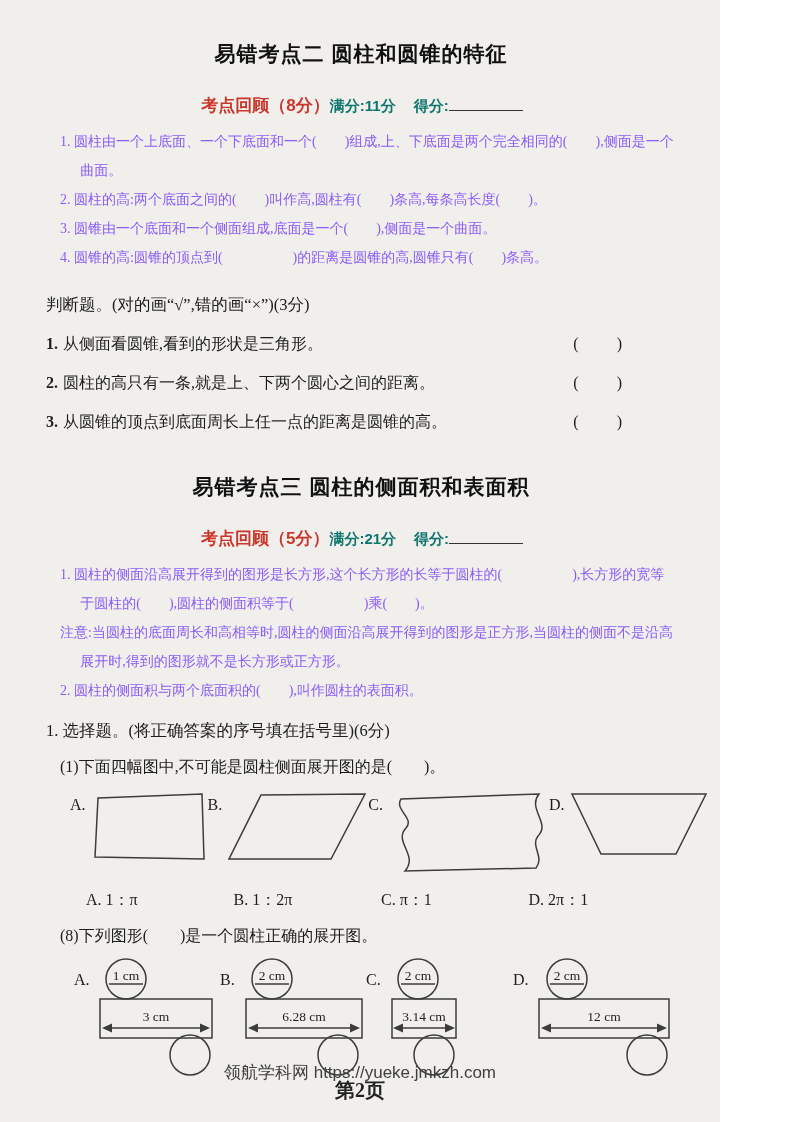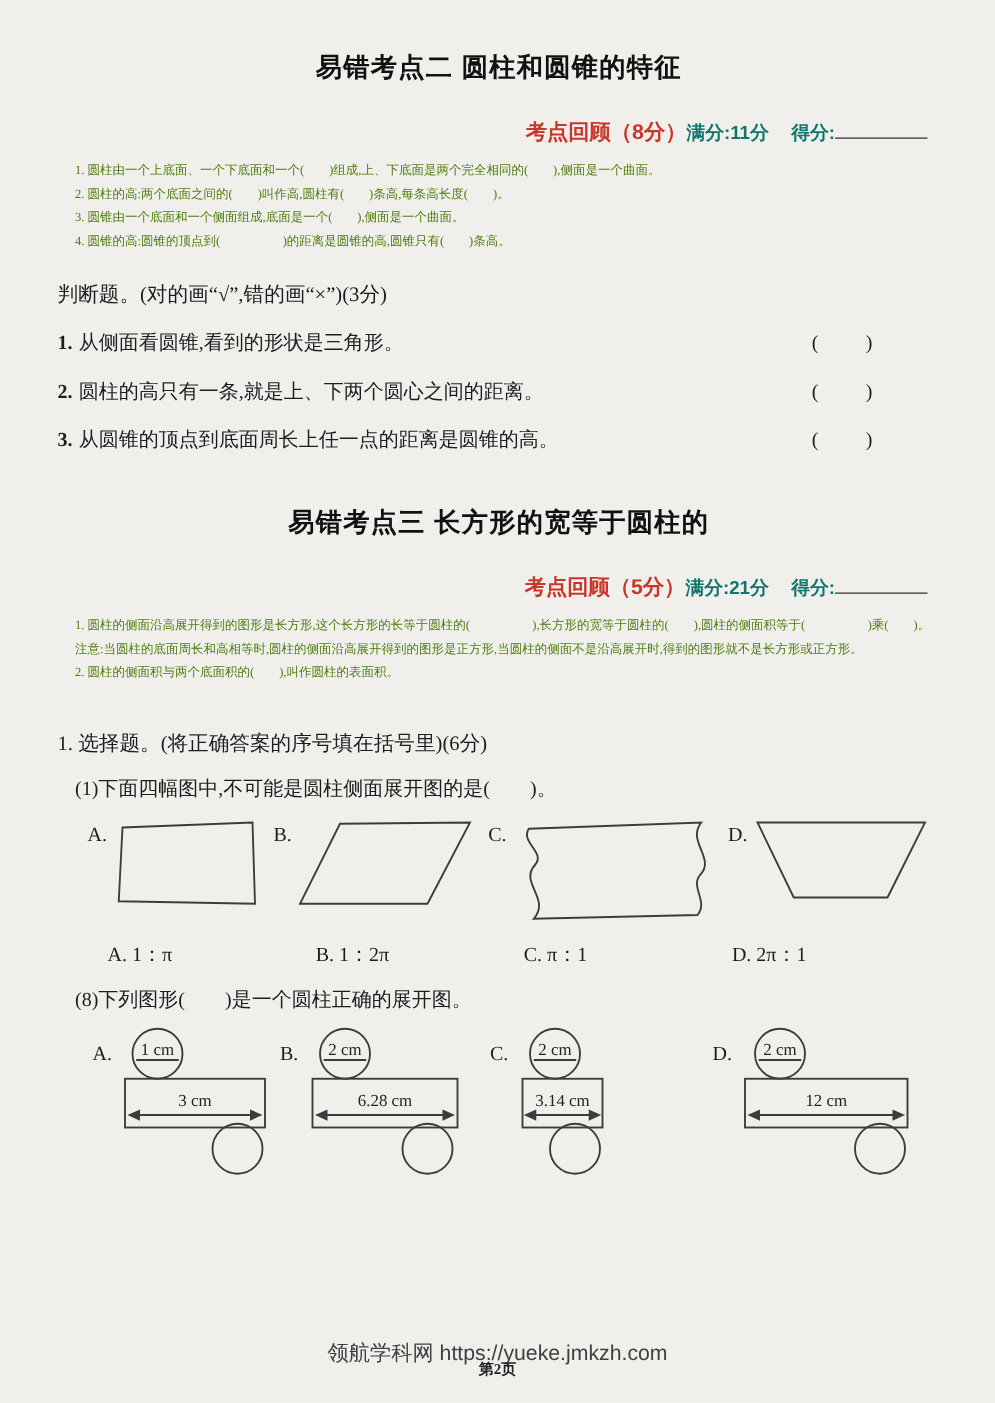--- a/index.html
+++ b/index.html
@@ -1,60 +1,60 @@
 <!DOCTYPE html>
 <html><head>
 <meta charset="utf-8">
 <style>
   * { margin:0; padding:0; box-sizing:border-box; }
   html,body { width:796px; }
   body { font-family:"Liberation Serif","DejaVu Serif",serif; }
   .page {
-    position:relative; width:796px; height:1122px;
+    position:relative; width:720px; height:1122px;
     background:#f1efec; color:#1d1d1d; overflow:hidden;
   }
   .content { padding:40px 44px 0 46px; }
 
   .sec-title {
     text-align:center; font-family:"Liberation Sans","DejaVu Sans",sans-serif;
     font-weight:bold; font-size:21px; letter-spacing:1px; color:#111;
   }
   .review-row {
-    display:flex; justify-content:flex-end; align-items:baseline;
+    display:flex; justify-content:center; align-items:baseline;
     margin-top:26px; padding:0 10px 0 12px;
   }
   .review-label {
     color:#c9372a; font-weight:bold; font-size:17px;
     font-family:"Liberation Sans","DejaVu Sans",sans-serif;
   }
   .score-area {
     font-family:"Liberation Sans","DejaVu Sans",sans-serif;
     font-weight:bold; font-size:15px; color:#0f766e;
   }
   .score-area .gap { display:inline-block; width:18px; }
   .blank-line {
     display:inline-block; width:74px; border-bottom:1.6px solid #333;
     height:14px; vertical-align:baseline;
   }
   .red-list { margin-top:10px; padding:0 2px 0 14px; }
   .red-list p, .red-note {
-    color:#4d7c0f; font-size:10px; line-height:19px;
+    color:#8b5cf6; font-size:14px; line-height:29px;
     padding-left:1.45em; text-indent:-1.45em;
   }
   .red-note { text-indent:0; padding-left:1.45em; }
 
   .judge-header { margin-top:22px; font-size:16.5px; padding-left:0; }
   .judge-item { display:flex; margin-top:17px; font-size:16px; line-height:22px; }
   .judge-item .jnum { font-weight:bold; }
   .judge-item .jtext { flex:1; padding-left:5px; }
   .judge-item .jbracket { margin-right:52px; letter-spacing:2px; }
 
   .sec3-title { margin-top:40px; }
 
-  .choice-header { margin-top:36px; font-size:16.5px; }
+  .choice-header { margin-top:15px; font-size:16.5px; }
   .sub-q { margin-top:15px; padding-left:14px; font-size:16px; }
 
   .shape-row {
     display:flex; align-items:flex-start; margin-top:12px;
     padding:0 6px 0 24px; justify-content:space-between;
   }
   .shape-item { display:flex; align-items:flex-start; }
   .opt-letter { font-size:16px; padding:6px 6px 0 0; }
   .shape-item svg { display:block; }
   .sketch { fill:none; stroke:#3c3c3c; stroke-width:1.5; }
@@ -71,21 +71,21 @@
     text-anchor:middle;
   }
   .arrowfill { fill:#3c3c3c; stroke:none; }
 
   .footer { position:absolute; left:0; right:0; bottom:18px; text-align:center; }
   .watermark {
     color:#404040; font-size:17px;
     font-family:"Liberation Sans","DejaVu Sans",sans-serif;
   }
   .page-num {
-    margin-top:-7px; font-size:12px; font-weight:bold; color:#222;
+    margin-top:-7px; font-size:20px; font-weight:bold; color:#222;
     font-family:"Liberation Serif","DejaVu Serif",serif;
   }
 </style>
 </head>
 <body>
 
 <div class="page">
   <div class="content">
 
     <h1 class="sec-title">易错考点二 圆柱和圆锥的特征</h1>
@@ -115,21 +115,21 @@
       <span class="jnum">2.</span>
       <span class="jtext">圆柱的高只有一条,就是上、下两个圆心之间的距离。</span>
       <span class="jbracket">(　　)</span>
     </div>
     <div class="judge-item">
       <span class="jnum">3.</span>
       <span class="jtext">从圆锥的顶点到底面周长上任一点的距离是圆锥的高。</span>
       <span class="jbracket">(　　)</span>
     </div>
 
-    <h1 class="sec-title sec3-title">易错考点三 长方形的宽等于圆柱的</h1>
+    <h1 class="sec-title sec3-title">易错考点三 圆柱的侧面积和表面积</h1>
 
     <div class="review-row">
       <span class="review-label">考点回顾（5分）</span>
       <span class="score-area">
         <span>满分:21分</span><span class="gap"></span><span>得分:</span><span class="blank-line"></span>
       </span>
     </div>
 
     <div class="red-list">
       <p>1. 圆柱的侧面沿高展开得到的图形是长方形,这个长方形的长等于圆柱的(　　　　　),长方形的宽等于圆柱的(　　),圆柱的侧面积等于(　　　　　)乘(　　)。</p>

